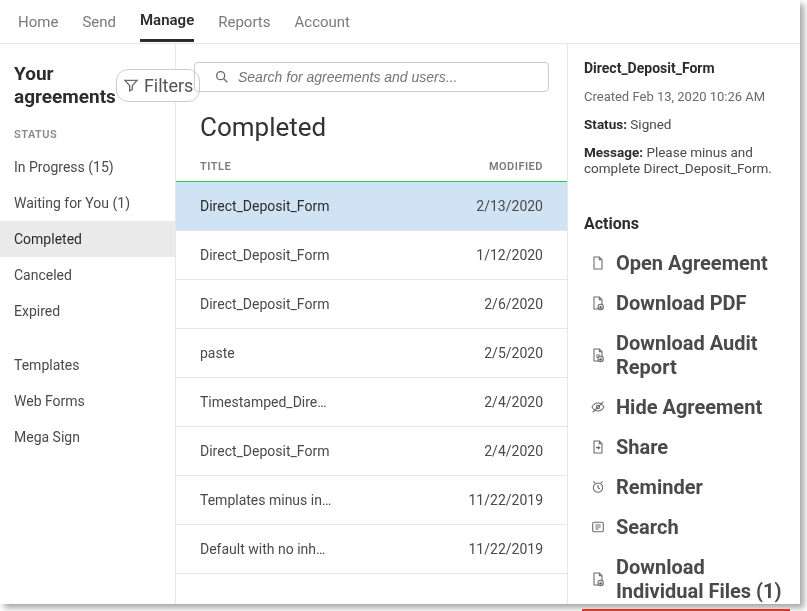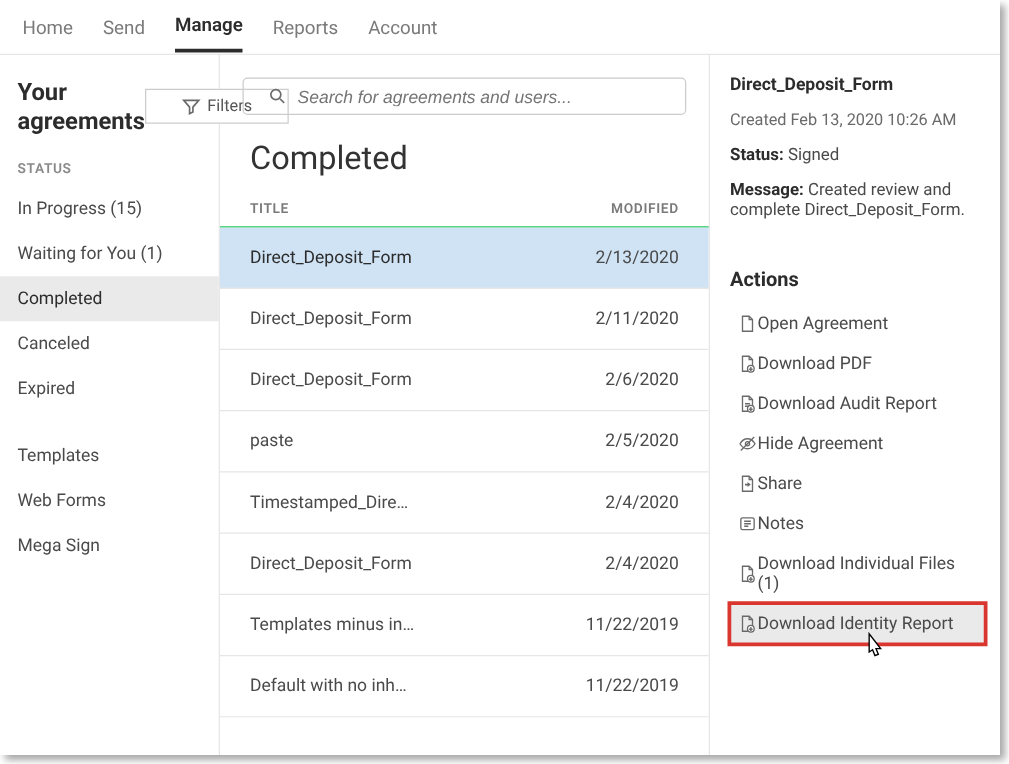--- a/index.html
+++ b/index.html
@@ -60,23 +60,23 @@
   .sidebar-title {
     font-size: 19px;
     font-weight: 700;
     color: #2c2c2c;
   }
   .filters-btn {
     display: flex;
     align-items: center;
     gap: 5px;
     border: 1px solid #ccc;
-    border-radius: 0;
-    padding: 5px 28px;
-    font-size: 13px;
+    border-radius: 12px;
+    padding: 5px 6px;
+    font-size: 18px;
     color: #555;
     cursor: pointer;
     background: #fff;
   }
   .status-label {
     font-size: 11px;
     letter-spacing: 0.5px;
     color: #8a8a8a;
     font-weight: 600;
     padding: 0 0 8px 14px;
@@ -180,25 +180,26 @@
   .meta-label { font-weight: 700; color: #2c2c2c; }
   .actions-title {
     font-weight: 700;
     font-size: 16px;
     color: #2c2c2c;
     margin: 38px 0 10px 0;
   }
   .action-item {
     display: flex;
     align-items: center;
-    gap: 0;
+    gap: 10px;
     padding: 8px 6px;
     cursor: pointer;
-    font-size: 14px;
+    font-size: 20px;
     color: #4a4a4a;
+    font-weight: bold;
   }
   .action-item.highlight {
     background: #eaeaea;
     outline: 3px solid #d9362f;
     outline-offset: -1px;
     position: relative;
   }
   .icon {
     width: 16px;
     height: 16px;
@@ -272,21 +273,21 @@
       <div class="col-title">TITLE</div>
       <div class="col-modified">MODIFIED</div>
     </div>
     <div class="table-body">
       <div class="row selected">
         <div class="col-title">Direct_Deposit_Form</div>
         <div class="col-modified">2/13/2020</div>
       </div>
       <div class="row">
         <div class="col-title">Direct_Deposit_Form</div>
-        <div class="col-modified">2/11/2020</div>
+        <div class="col-modified">1/12/2020</div>
       </div>
       <div class="row">
         <div class="col-title">Direct_Deposit_Form</div>
         <div class="col-modified">2/6/2020</div>
       </div>
       <div class="row">
         <div class="col-title">paste</div>
         <div class="col-modified">2/5/2020</div>
       </div>
       <div class="row">
@@ -312,21 +313,21 @@
     <div class="doc-name">Direct_Deposit_Form</div>
     <div class="meta-line">
       <span>Created</span> <span>Feb 13, 2020 10:26 AM</span>
     </div>
     <div class="meta-block">
       <span class="meta-label">Status:</span>
       <span>Signed</span>
     </div>
     <div class="meta-block">
       <span class="meta-label">Message:</span>
-      <span>Created review and complete Direct_Deposit_Form.</span>
+      <span>Please minus and complete Direct_Deposit_Form.</span>
     </div>
 
     <div class="actions-title">Actions</div>
 
     <div class="action-item">
       <span class="icon">
             <svg viewBox="0 0 24 24" fill="none" stroke="currentColor" stroke-width="1.6">
               <path d="M6 3h8l4 4v14H6z"></path>
               <path d="M14 3v4h4"></path>
             </svg>
@@ -372,25 +373,35 @@
               <path d="M6 3h8l4 4v14H6z"></path>
               <path d="M14 3v4h4"></path>
               <path d="M12 10l4 3-4 3v-2h-3v-2h3z" fill="currentColor" stroke="none"></path>
             </svg>
           </span>
       <span>Share</span>
     </div>
     <div class="action-item">
       <span class="icon">
             <svg viewBox="0 0 24 24" fill="none" stroke="currentColor" stroke-width="1.6">
+              <circle cx="12" cy="13" r="7"></circle>
+              <path d="M12 9v4l3 2"></path>
+              <path d="M5 4l3 2M19 4l-3 2"></path>
+            </svg>
+          </span>
+      <span>Reminder</span>
+    </div>
+    <div class="action-item">
+      <span class="icon">
+            <svg viewBox="0 0 24 24" fill="none" stroke="currentColor" stroke-width="1.6">
               <rect x="4" y="5" width="16" height="14" rx="2"></rect>
               <path d="M8 9h8M8 12h8M8 15h5"></path>
             </svg>
           </span>
-      <span>Notes</span>
+      <span>Search</span>
     </div>
     <div class="action-item">
       <span class="icon">
             <svg viewBox="0 0 24 24" fill="none" stroke="currentColor" stroke-width="1.6">
               <path d="M6 3h8l4 4v14H6z"></path>
               <path d="M14 3v4h4"></path>
               <circle cx="16" cy="18" r="4" fill="#fff"></circle>
               <path d="M16 16v4m-2-2l2 2 2-2"></path>
             </svg>
           </span>

